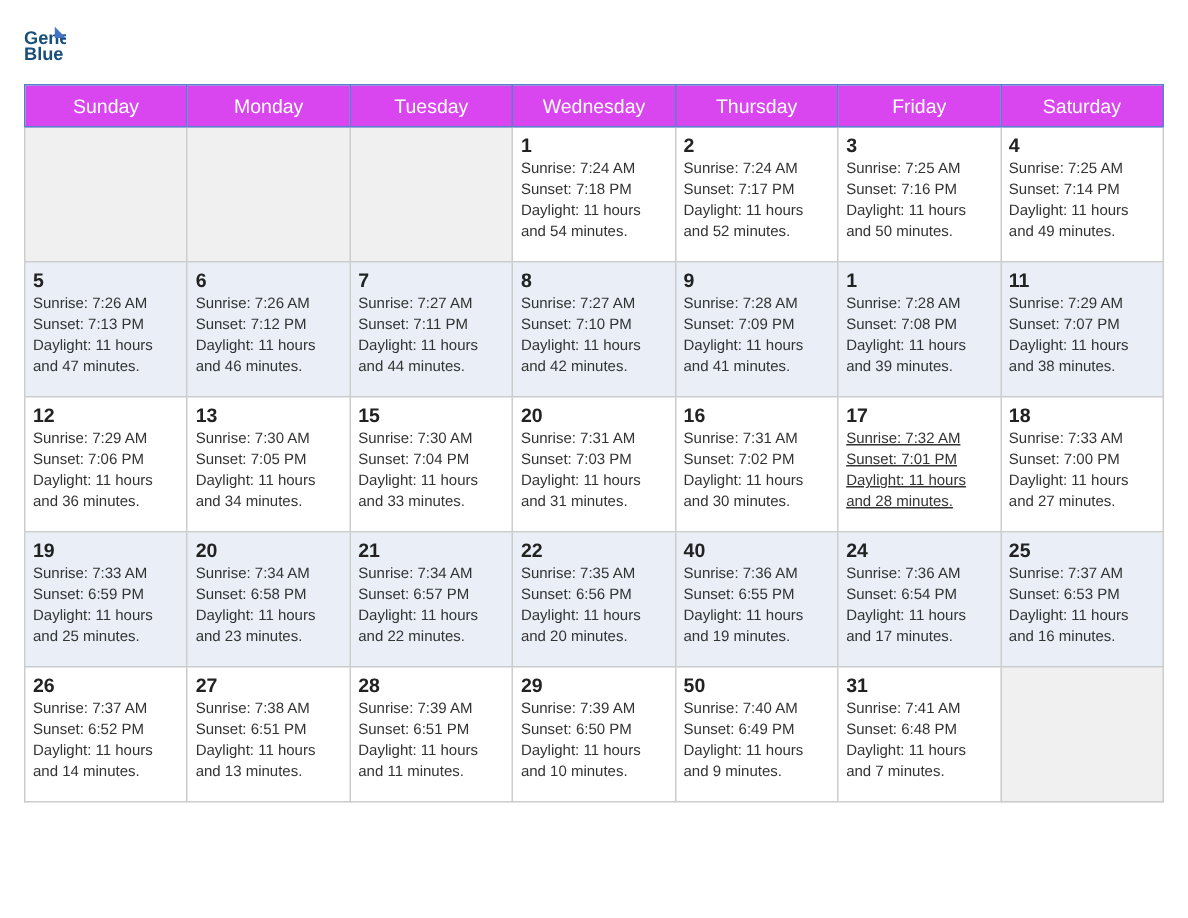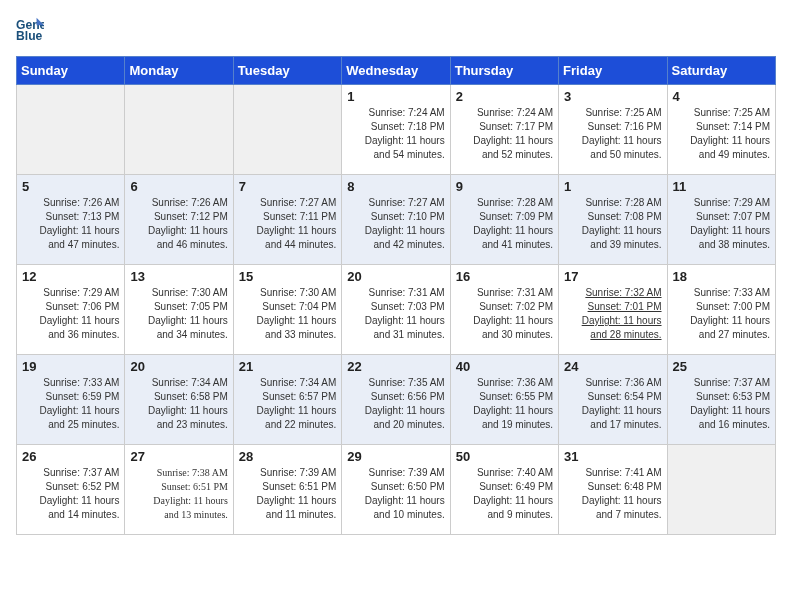--- a/index.html
+++ b/index.html
@@ -45,26 +45,26 @@
     .location {
       font-size: 15px;
       color: #555;
     }
     .calendar {
       width: 100%;
       border-collapse: collapse;
       border: 1px solid #ccc;
     }
     .calendar th {
-      background: #1d4ed8;
+      background: #d946ef;
       color: #fff;
       font-size: 13px;
-      font-weight: bold;
+      font-weight: normal;
       padding: 6px 4px;
-      text-align: left;
+      text-align: center;
       border: 1px solid #5580cc;
     }
     .calendar td {
       width: 108px;
       vertical-align: top;
       padding: 4px 5px;
       border: 1px solid #ccc;
       font-size: 10.5px;
       color: #333;
       background: #fff;
@@ -77,21 +77,20 @@
     .day-number {
       font-size: 13px;
       font-weight: bold;
       color: #222;
       margin-bottom: 2px;
     }
     .day-info {
       font-size: 10px;
       color: #333;
       line-height: 1.4;
-      text-align: right;
     }
     tr:nth-child(odd) td:not(.empty) {
       background: #fff;
     }
     tr:nth-child(even) td:not(.empty) {
       background: #e9eef7;
     }
     
     .row-light td { background: #fff; }
     .row-light td.empty { background: #f0f0f0; }
@@ -320,42 +319,42 @@
       <tr class="row-light">
         <td>
           <div class="day-number">26</div>
           <div class="day-info" style="white-space: pre-line;">Sunrise: 7:37 AM
 Sunset: 6:52 PM
 Daylight: 11 hours
 and 14 minutes.</div>
         </td>
         <td>
           <div class="day-number">27</div>
-          <div class="day-info" style="white-space: pre-line; font-family: Liberation Serif, serif;">Sunrise: 7:38 AM
+          <div class="day-info" style="white-space: pre-line;">Sunrise: 7:38 AM
 Sunset: 6:51 PM
 Daylight: 11 hours
 and 13 minutes.</div>
         </td>
         <td>
           <div class="day-number">28</div>
           <div class="day-info" style="white-space: pre-line;">Sunrise: 7:39 AM
 Sunset: 6:51 PM
 Daylight: 11 hours
 and 11 minutes.</div>
         </td>
         <td>
           <div class="day-number">29</div>
           <div class="day-info" style="white-space: pre-line;">Sunrise: 7:39 AM
 Sunset: 6:50 PM
 Daylight: 11 hours
 and 10 minutes.</div>
         </td>
         <td>
           <div class="day-number">50</div>
-          <div class="day-info" style="white-space: pre-line; margin-left: 14px;">Sunrise: 7:40 AM
+          <div class="day-info" style="white-space: pre-line;">Sunrise: 7:40 AM
 Sunset: 6:49 PM
 Daylight: 11 hours
 and 9 minutes.</div>
         </td>
         <td>
           <div class="day-number">31</div>
           <div class="day-info" style="white-space: pre-line;">Sunrise: 7:41 AM
 Sunset: 6:48 PM
 Daylight: 11 hours
 and 7 minutes.</div>

